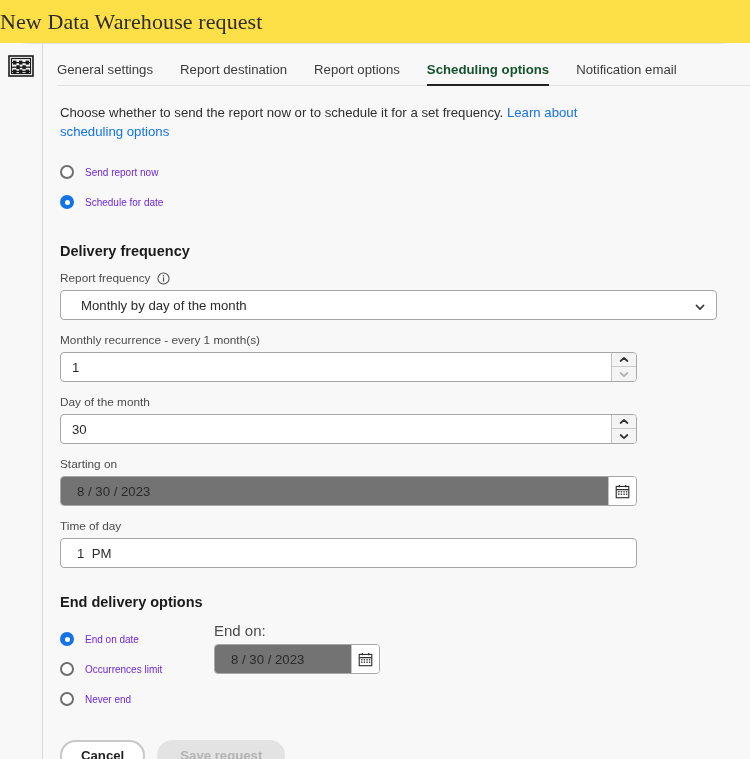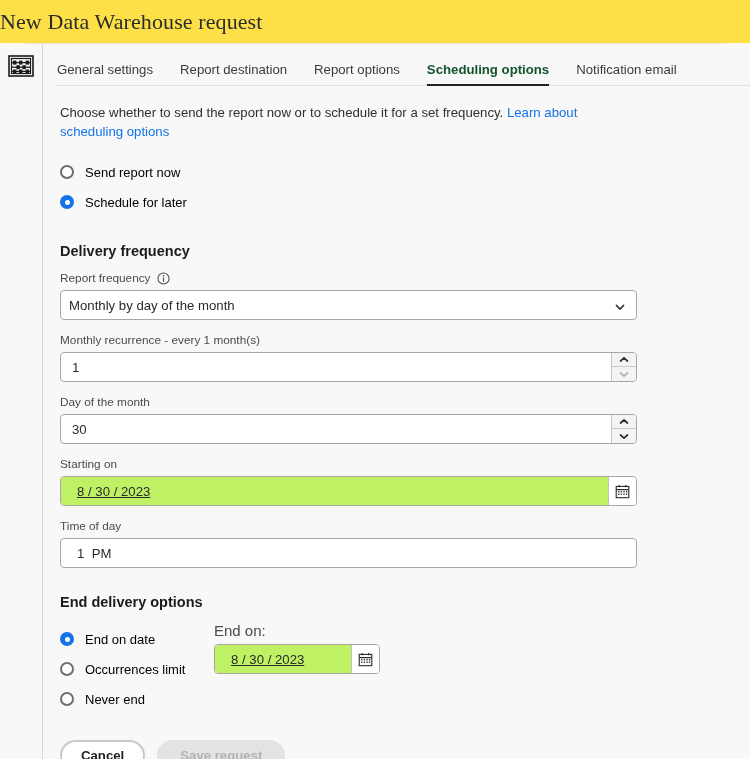--- a/index.html
+++ b/index.html
@@ -137,22 +137,22 @@
   .radio.checked::after {
     content: "";
     position: absolute;
     left: 50%; top: 50%;
     width: 5px; height: 5px;
     margin: -2.5px 0 0 -2.5px;
     border-radius: 50%;
     background: #ffffff;
   }
   .radio-label {
-    font-size: 13px;
-    color: #000000;
+    font-size: 10px;
+    color: #6d28d9;
   }
 
   
   .section-head {
     font-size: 14.5px;
     font-weight: 700;
     color: #1b1b1b;
     margin: 26px 0 12px 0;
   }
 
@@ -171,24 +171,24 @@
   }
 
   
   .select-box, .text-box, .stepper, .date-box {
     background: #ffffff;
     border: 1px solid #a7a7a7;
     border-radius: 4px;
     height: 30px;
   }
   .select-box {
-    width: 577px;
-    display: flex;
-    align-items: center;
-    padding: 0 10px 0 8px;
+    width: 657px;
+    display: flex;
+    align-items: center;
+    padding: 0 10px 0 20px;
     position: relative;
     cursor: pointer;
     justify-content: flex-end;
   }
   .select-value {
     flex: 1 1 auto;
     font-size: 13.2px;
     color: #2a2a2a;
   }
   .chev { width: 12px; height: 12px; }
@@ -239,26 +239,25 @@
     overflow: hidden;
   }
   .date-box.small { width: 166px; }
   .date-text {
     flex: 1 1 auto;
     display: flex;
     align-items: center;
     font-size: 13.2px;
     color: #2a2a2a;
     padding-left: 16px;
-    background: #bef264;
+    background: #737373;
     border: 0;
     outline: none;
     font-family: "Liberation Sans", sans-serif;
     min-width: 0;
-    text-decoration: underline;
   }
   .cal-btn {
     width: 28px;
     flex: 0 0 28px;
     border-left: 1px solid #c3c3c3;
     background: #ffffff;
     display: flex;
     align-items: center;
     justify-content: center;
     cursor: pointer;
@@ -369,21 +368,21 @@
       <div class="content">
 
         <p class="intro"><span>Choose whether to send the report now or to schedule it for a set frequency. </span><a href="#">Learn about scheduling options</a></p>
 
         <div class="radio-row first">
           <span class="radio"></span>
           <span class="radio-label">Send report now</span>
         </div>
         <div class="radio-row">
           <span class="radio checked"></span>
-          <span class="radio-label">Schedule for later</span>
+          <span class="radio-label">Schedule for date</span>
         </div>
 
         <div class="section-head">Delivery frequency</div>
 
         <div class="field-group">
           <div class="field-label">
             <span>Report frequency</span>
             <span class="info-icon">
               <svg viewBox="0 0 14 14" xmlns="http://www.w3.org/2000/svg">
                 <circle cx="7" cy="7" r="6" fill="none" stroke="#4b4b4b" stroke-width="1.1"></circle>

